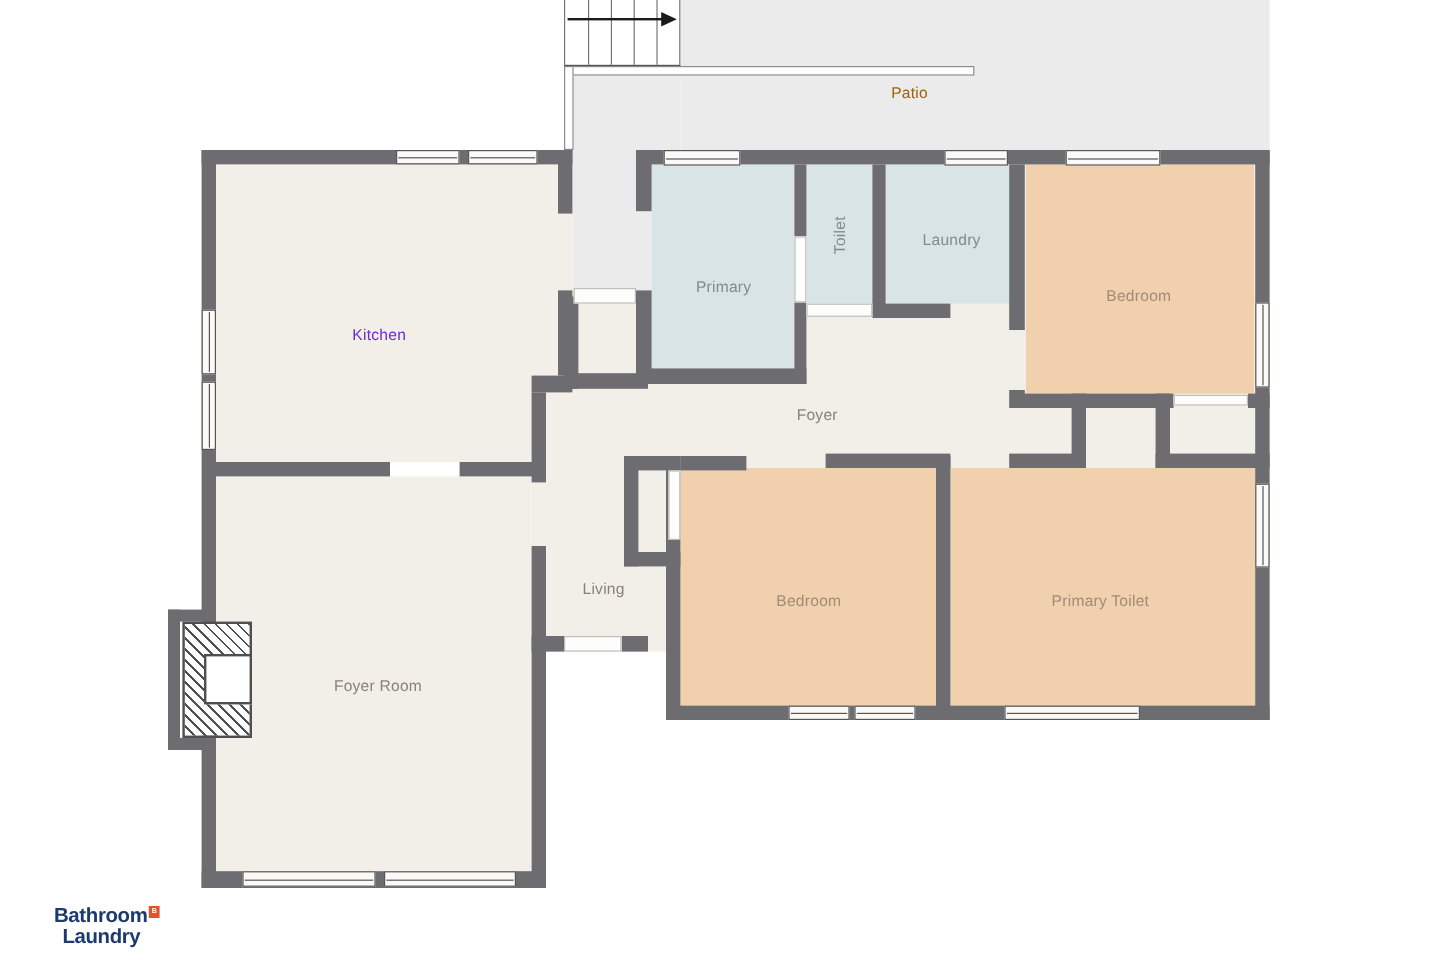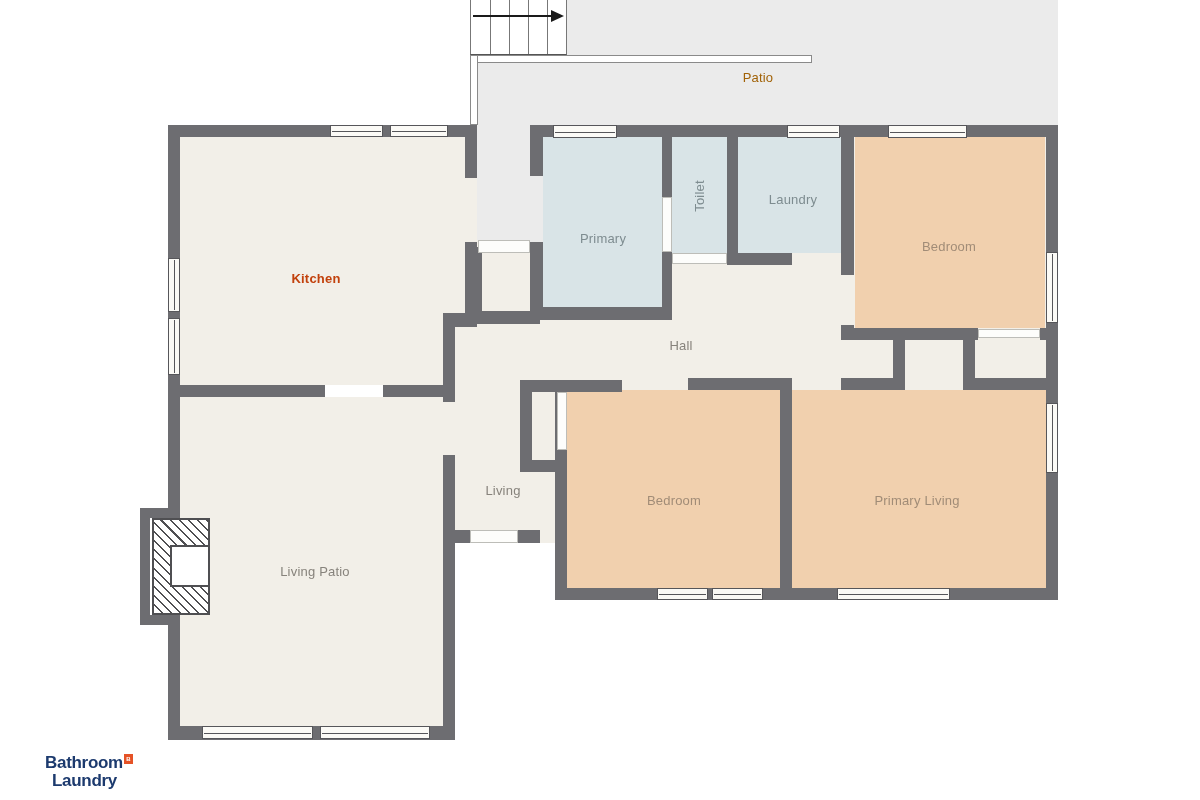--- a/index.html
+++ b/index.html
@@ -117,23 +117,23 @@
     <div class="abs window wv" style="left: 1046px; top: 403px; width: 12px; height: 70px;"></div>
     <div class="abs stairs" style="left: 470px; top: 0px; width: 97px; height: 55px;">
       <div class="tread" style="left: 19px;"></div>
       <div class="tread" style="left: 38px;"></div>
       <div class="tread" style="left: 57px;"></div>
       <div class="tread" style="left: 76px;"></div>
       <div class="arrow-shaft" style="left: 2px; top: 15px; width: 80px;"></div>
       <div class="arrow-head" style="left: 80px; top: 10px;"></div>
     </div>
     <div class="abs room-label" style="left: 698px; top: 69px; width: 120px; height: 18px; color: #a16207;">Patio</div>
-    <div class="abs room-label" style="left: 256px; top: 270px; width: 120px; height: 18px; color: #c2410c; font-weight: bold;">Kitchen</div>
+    <div class="abs room-label" style="left: 256px; top: 270px; width: 120px; height: 18px; color: #6d28d9;">Kitchen</div>
     <div class="abs room-label" style="left: 543px; top: 230px; width: 120px; height: 18px; color: rgb(126, 140, 144);">Primary</div>
     <div class="abs room-label" style="left: 640px; top: 187px; width: 120px; height: 18px; color: rgb(126, 140, 144); transform: rotate(-90deg);">Toilet</div>
     <div class="abs room-label" style="left: 733px; top: 191px; width: 120px; height: 18px; color: rgb(126, 140, 144);">Laundry</div>
     <div class="abs room-label" style="left: 889px; top: 238px; width: 120px; height: 18px; color: rgb(161, 140, 119);">Bedroom</div>
-    <div class="abs room-label" style="left: 621px; top: 337px; width: 120px; height: 18px; color: rgb(135, 131, 124);">Hall</div>
+    <div class="abs room-label" style="left: 621px; top: 337px; width: 120px; height: 18px; color: rgb(135, 131, 124);">Foyer</div>
     <div class="abs room-label" style="left: 443px; top: 482px; width: 120px; height: 18px; color: rgb(135, 131, 124);">Living</div>
     <div class="abs room-label" style="left: 614px; top: 492px; width: 120px; height: 18px; color: rgb(161, 140, 119);">Bedroom</div>
-    <div class="abs room-label" style="left: 857px; top: 492px; width: 120px; height: 18px; color: rgb(161, 140, 119);">Primary Living</div>
-    <div class="abs room-label" style="left: 255px; top: 563px; width: 120px; height: 18px; color: rgb(135, 131, 124);">Living Patio</div>
+    <div class="abs room-label" style="left: 857px; top: 492px; width: 120px; height: 18px; color: rgb(161, 140, 119);">Primary Toilet</div>
+    <div class="abs room-label" style="left: 255px; top: 563px; width: 120px; height: 18px; color: rgb(135, 131, 124);">Foyer Room</div>
   </div>
 
 </body></html>

